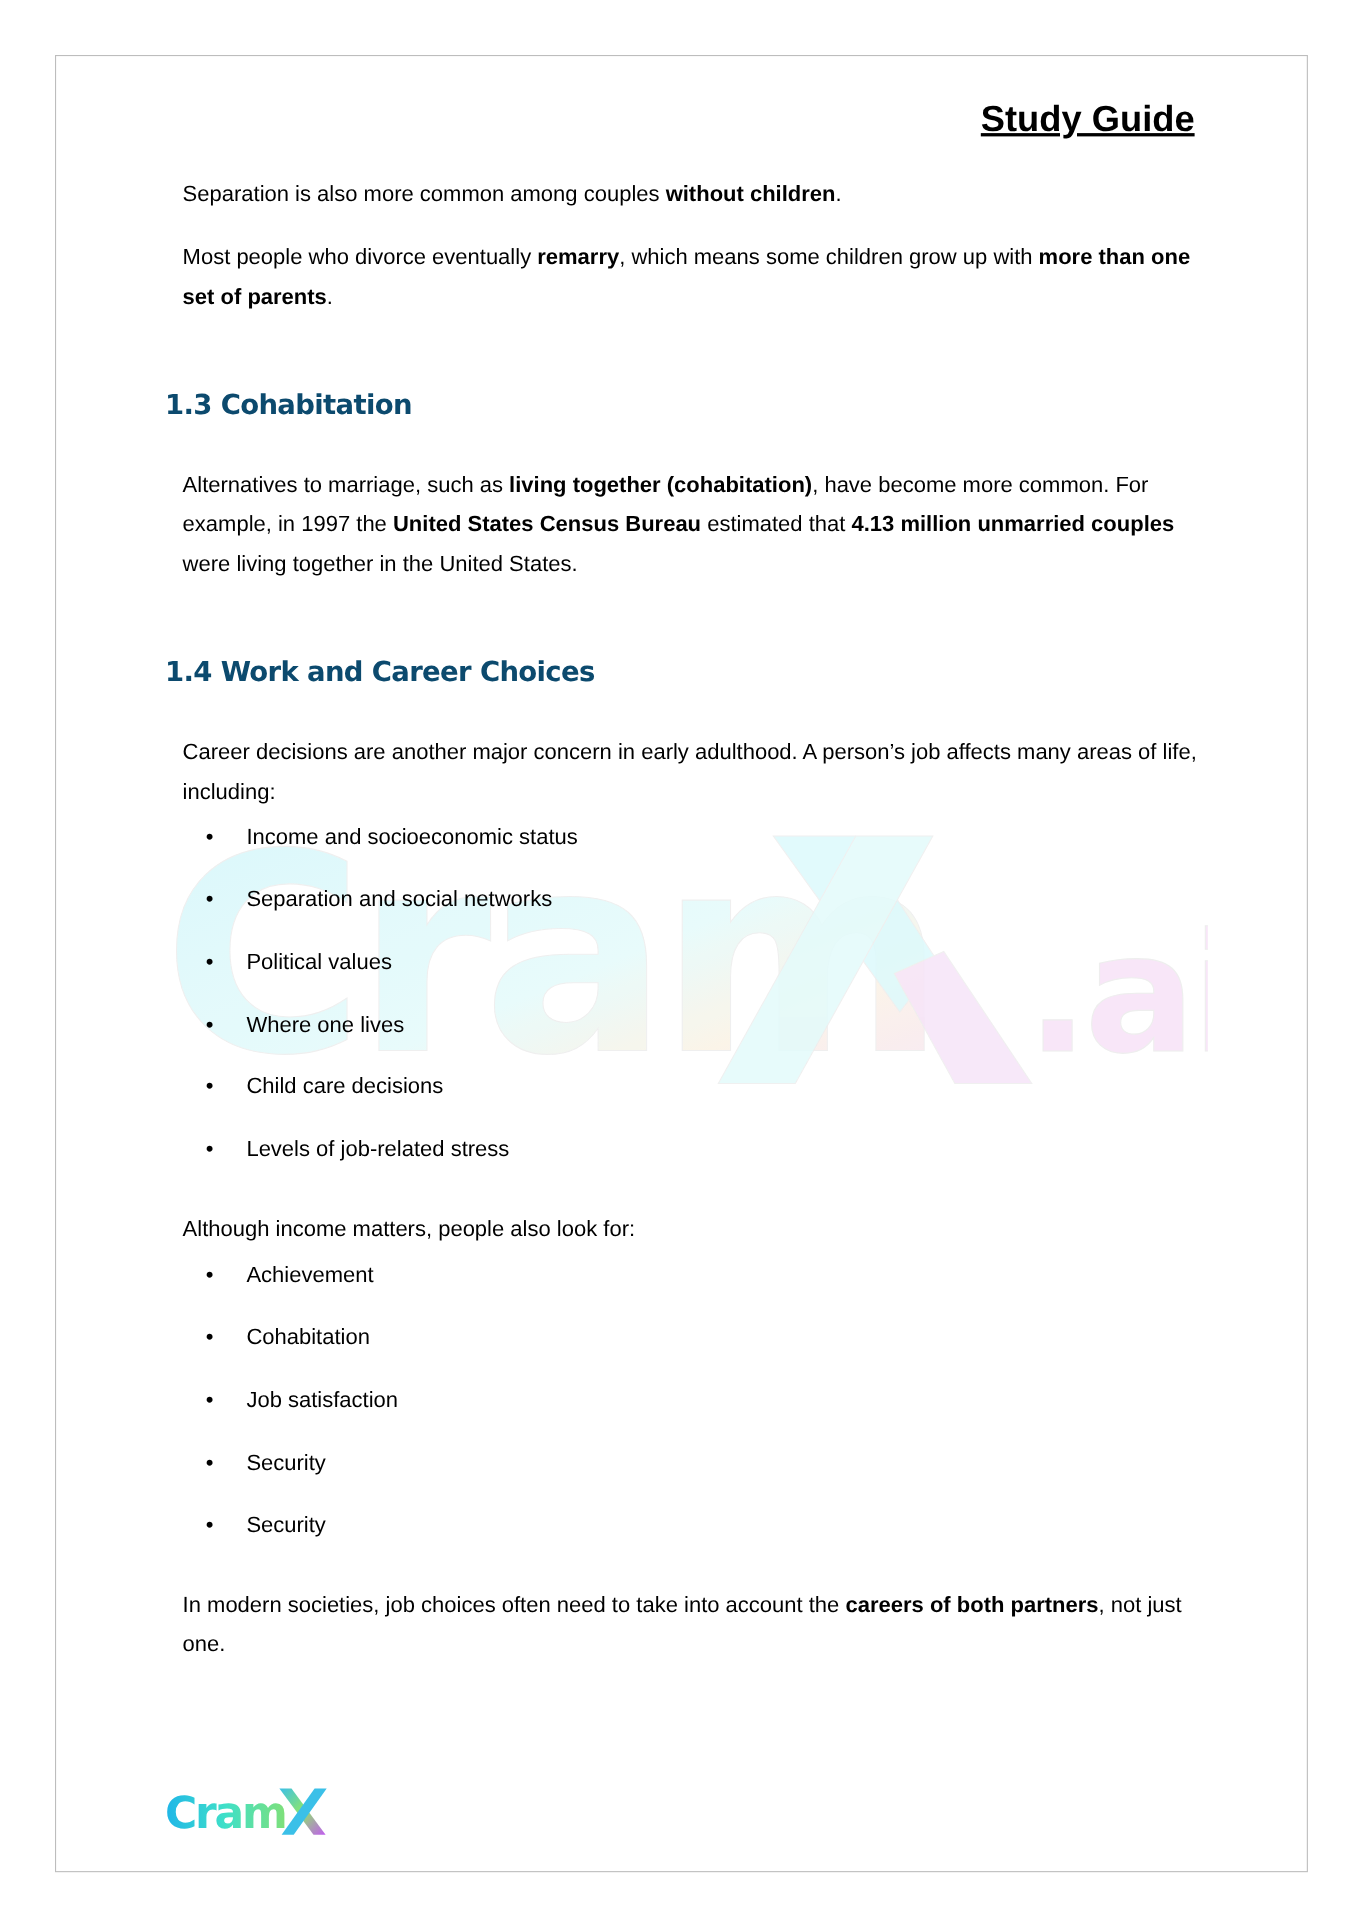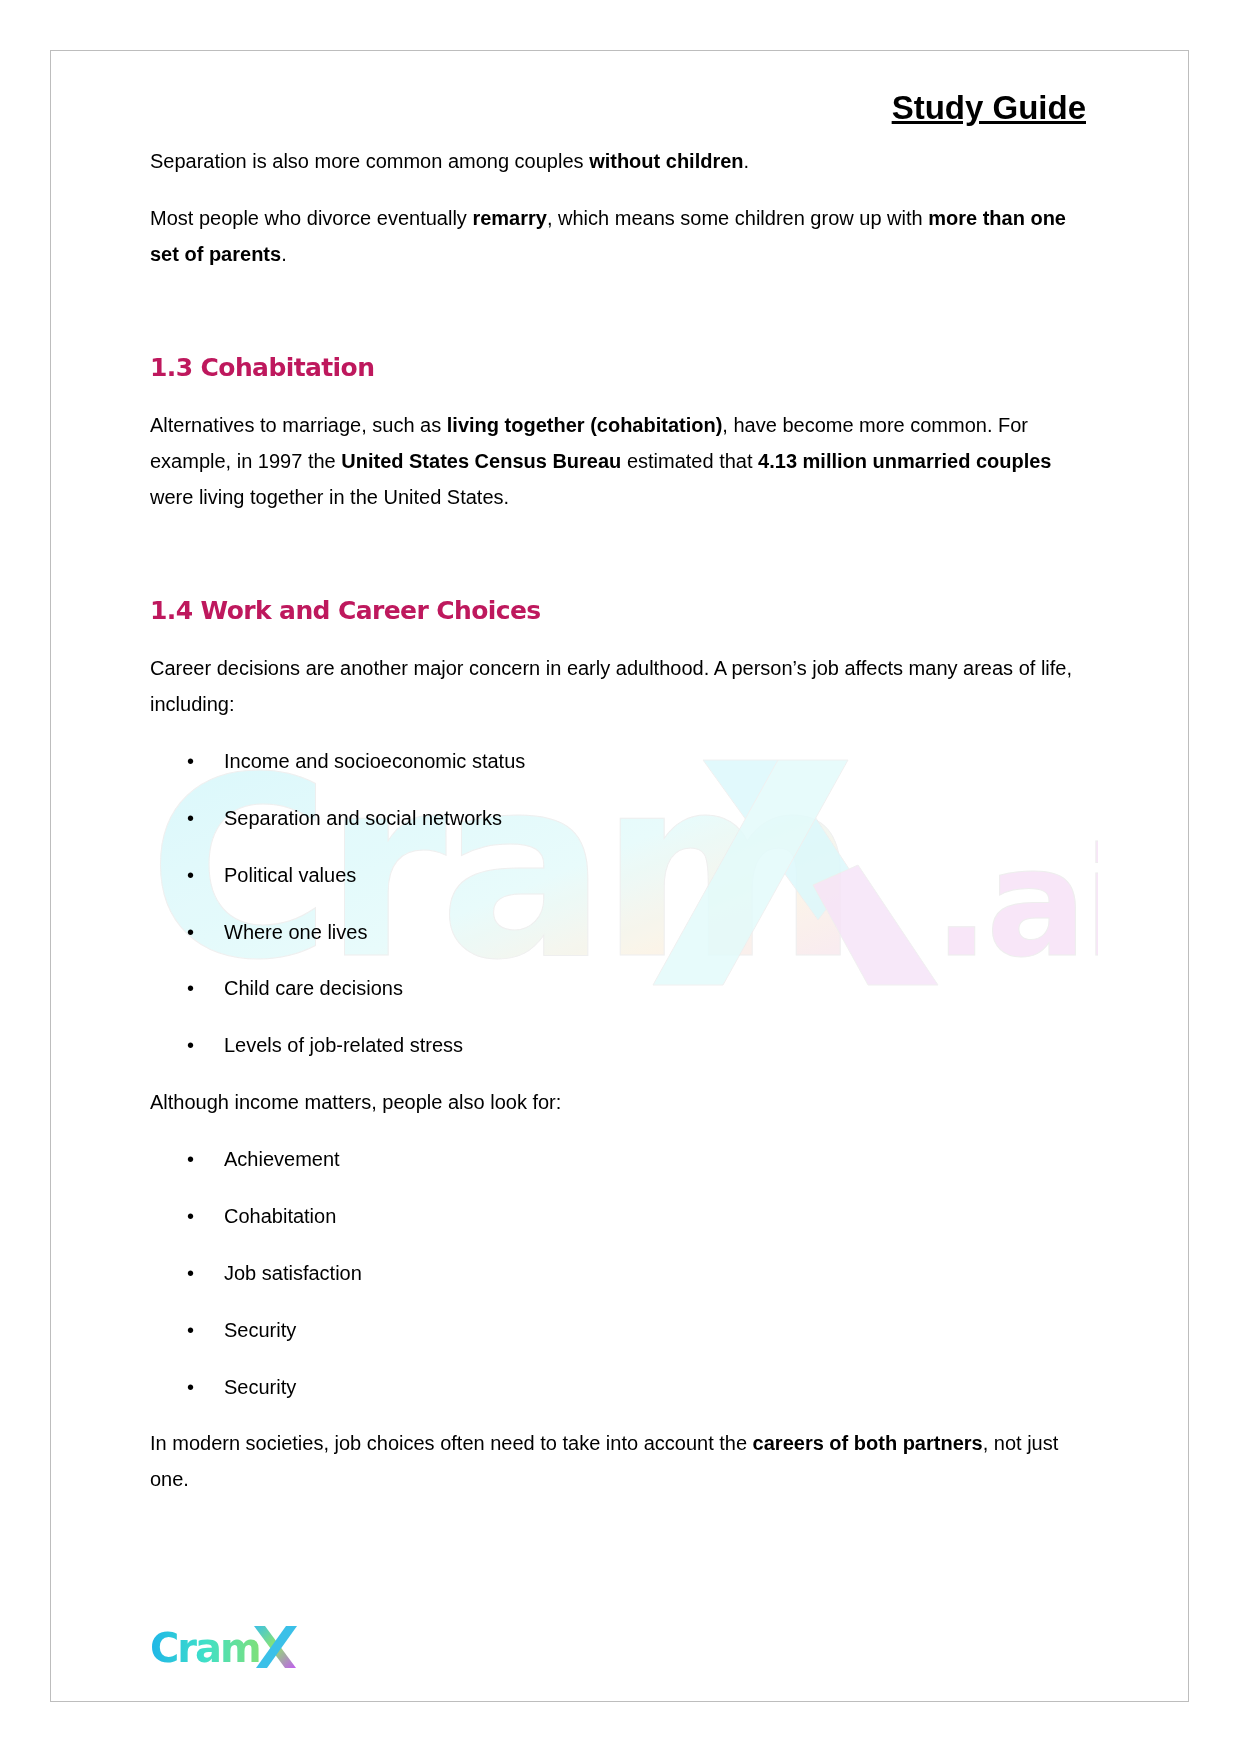--- a/index.html
+++ b/index.html
@@ -2,24 +2,24 @@
 <html><head>
 <meta charset="utf-8">
 <style>
   html, body { margin:0; padding:0; background:#ffffff; }
   body { width:1241px; height:1754px; position:relative; overflow:hidden;
          font-family:"Liberation Sans", sans-serif; color:#000; }
   .page-frame { position:absolute; left:50px; top:50px; width:1139px; height:1652px;
                 border:1.5px solid #bdbdbd; box-sizing:border-box; }
   .title { position:absolute; right:155px; top:88px; font-size:33px; font-weight:bold;
            margin:0; line-height:40px;text-decoration:underline; }
-  .p { position:absolute; left:150px; width:940px; font-size:20px; line-height:36px; margin:0; }
+  .p { position:absolute; left:150px; width:940px; font-size:20px; line-height:36px; margin:16px; }
   .p b { font-weight:bold; }
   .h2 { position:absolute; left:150px; font-family:"DejaVu Sans", sans-serif; font-size:25px;
-        font-weight:bold; color:#be185d; margin:0; line-height:32px; letter-spacing:-0.6px; }
+        font-weight:bold; color:#0c4a6e; margin:0; line-height:32px; letter-spacing:-0.6px; }
   .bullet { position:absolute; left:187px; font-size:20px; line-height:28px; height:28px; }
   .bullet .dot { position:absolute; left:0; top:0; width:20px; }
   .bullet .txt { position:absolute; left:37px; top:0; white-space:nowrap; }
   .watermark { position:absolute; left:148px; top:755px; width:950px; height:240px;
                pointer-events:none; }
   .logo { position:absolute; left:150px; top:1622px; }
 </style>
 </head>
 <body>
 

